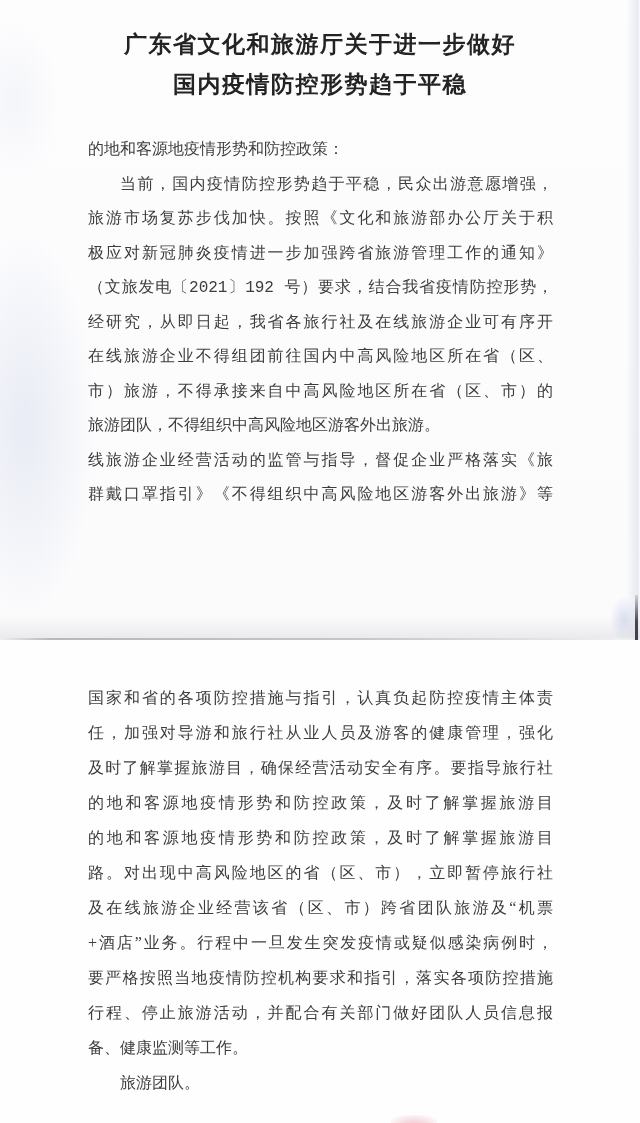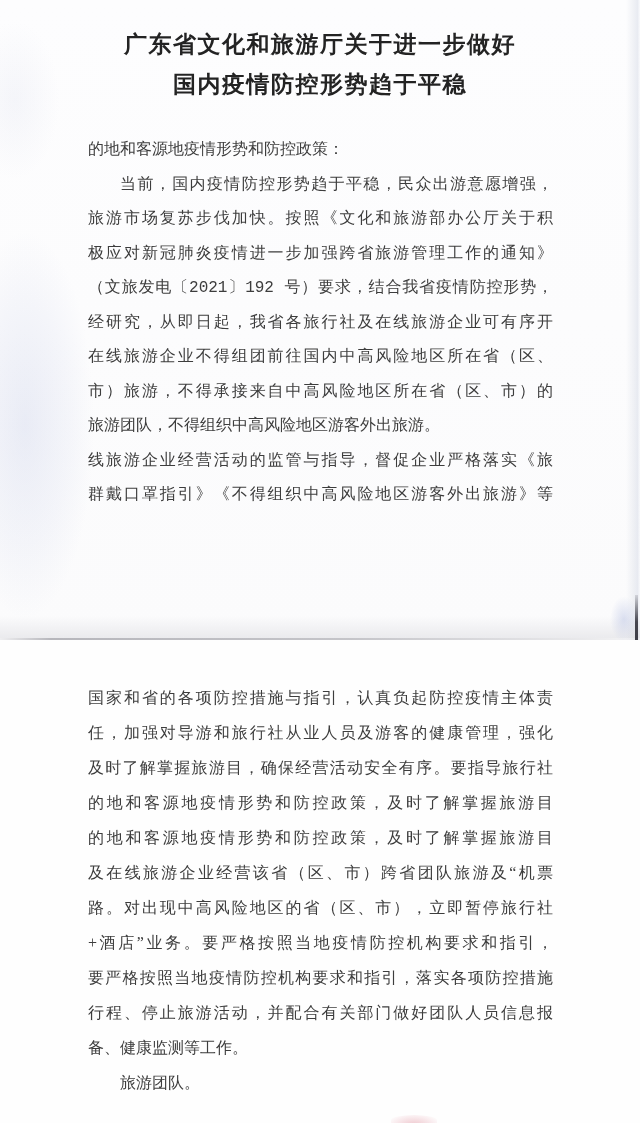--- a/index.html
+++ b/index.html
@@ -76,23 +76,23 @@
   <div class="seam-line"></div>
   <div class="seam-tick"></div>
 
   <div class="page" id="page2">
     <div class="lines" id="lines2" style="top:40px;">
       <div class="line">国家和省的各项防控措施与指引，认真负起防控疫情主体责</div>
       <div class="line">任，加强对导游和旅行社从业人员及游客的健康管理，强化</div>
       <div class="line">及时了解掌握旅游目，确保经营活动安全有序。要指导旅行社</div>
       <div class="line">的地和客源地疫情形势和防控政策，及时了解掌握旅游目</div>
       <div class="line">的地和客源地疫情形势和防控政策，及时了解掌握旅游目</div>
+      <div class="line">路。对出现中高风险地区的省（区、市），立即暂停旅行社</div>
       <div class="line">及在线旅游企业经营该省（区、市）跨省团队旅游及“机票</div>
-      <div class="line">路。对出现中高风险地区的省（区、市），立即暂停旅行社</div>
-      <div class="line">+酒店”业务。要严格按照当地疫情防控机构要求和指引，</div>
+      <div class="line">+酒店”业务。行程中一旦发生突发疫情或疑似感染病例时，</div>
       <div class="line">要严格按照当地疫情防控机构要求和指引，落实各项防控措施</div>
       <div class="line">行程、停止旅游活动，并配合有关部门做好团队人员信息报</div>
       <div class="line end">备、健康监测等工作。</div>
       <div class="line indent end">旅游团队。</div>
     </div>
   </div>
 
   <div class="seal-smudge"></div>
 </div>
 

